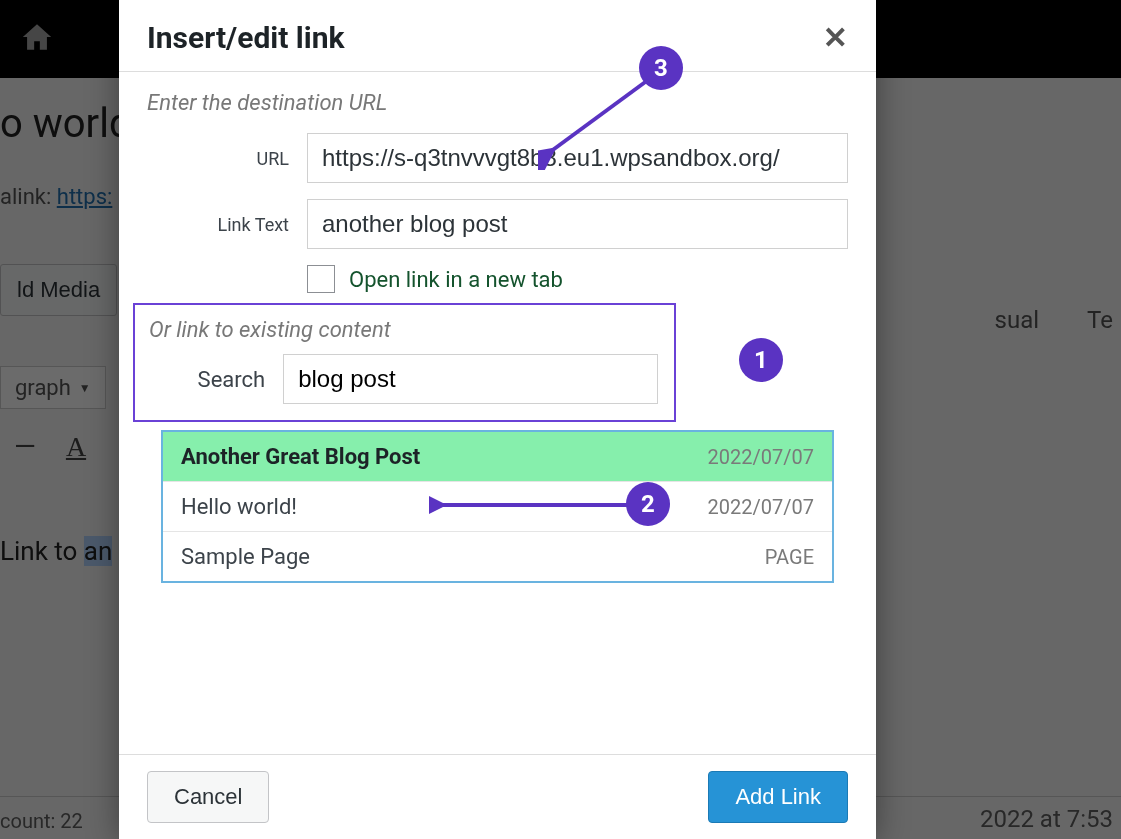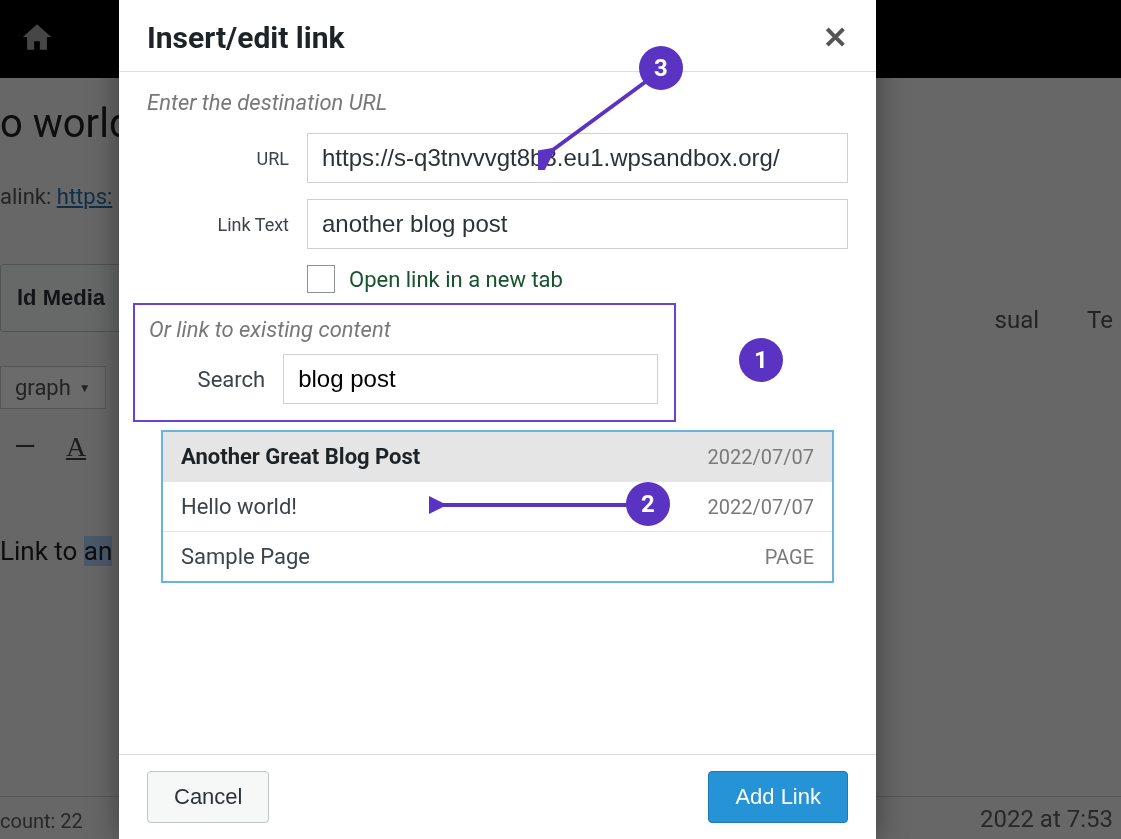--- a/index.html
+++ b/index.html
@@ -40,24 +40,23 @@
     font-size: 22px;
     color: #555;
   }
   .bg-permalink a { color: #2271b1; text-decoration: underline; }
   .bg-addmedia {
     position: absolute;
     top: 264px; left: 0;
     background: #f6f7f7;
     border: 1px solid #c3c4c7;
     border-radius: 3px;
-    padding: 20px 16px;
+    padding: 12px 16px;
     font-size: 22px;
     color: #2c3338;
-    font-weight: bold;
   }
   .bg-tabs {
     position: absolute;
     top: 298px; right: 4px;
     font-size: 24px;
     color: #555;
     display: flex;
     gap: 40px;
   }
   .bg-tabs span { padding: 8px 4px; }
@@ -234,21 +233,21 @@
     justify-content: space-between;
     align-items: center;
     padding: 12px 18px;
     border-bottom: 1px solid #e5e5e5;
     font-size: 22px;
     color: #3c434a;
     cursor: pointer;
   }
   .result-item:last-child { border-bottom: none; }
   .result-item.selected {
-    background: #e5e5e5;
+    background: #86efac;
     font-weight: 700;
     color: #1d2327;
   }
   .result-item .meta {
     color: #7a7a7a;
     font-weight: 400;
     font-size: 20px;
   }
 
   .modal-footer {

